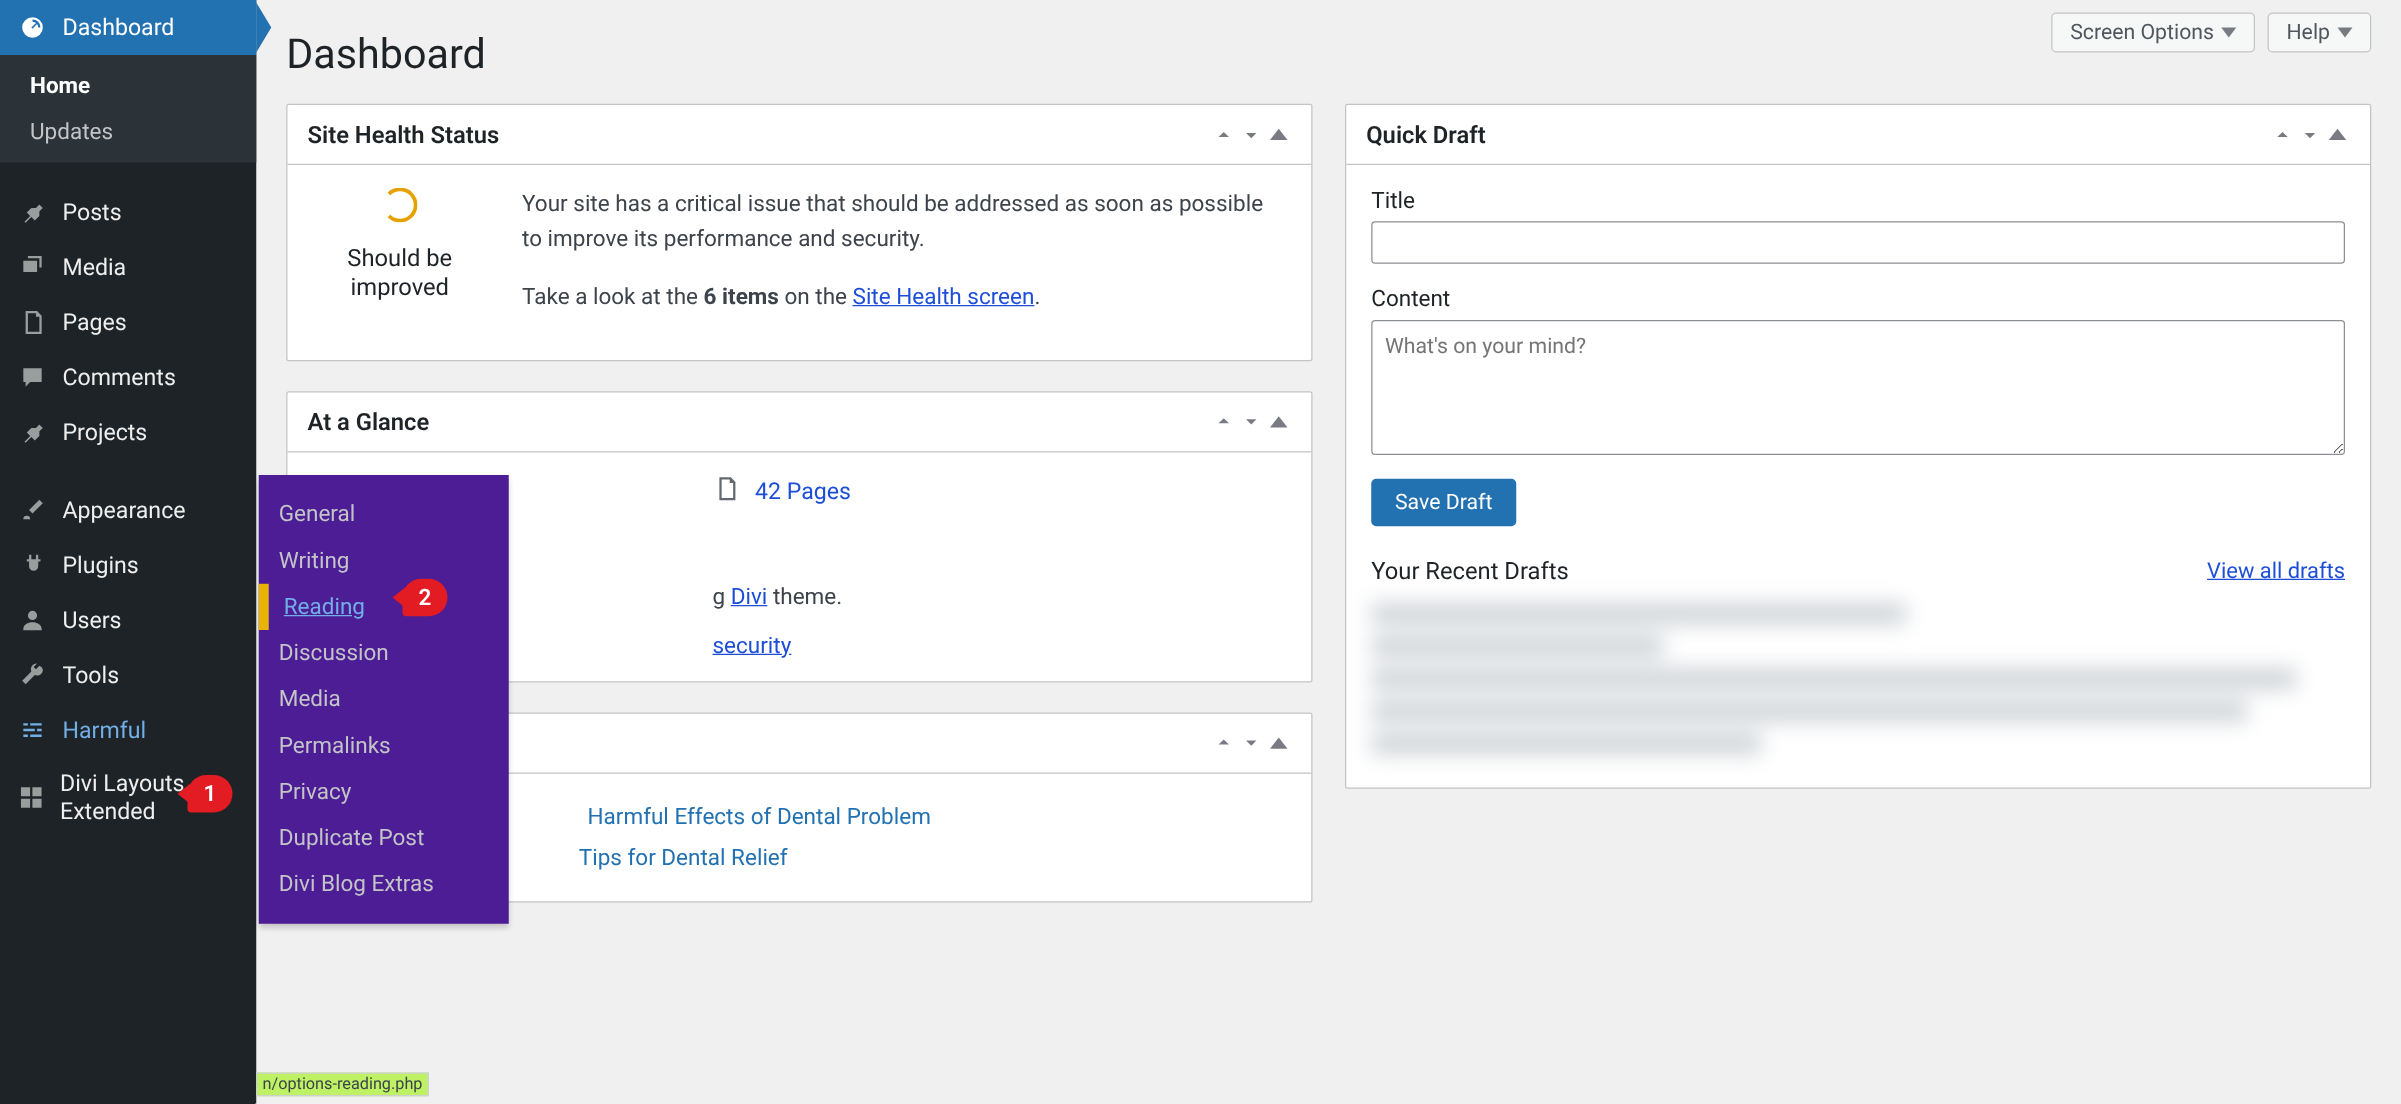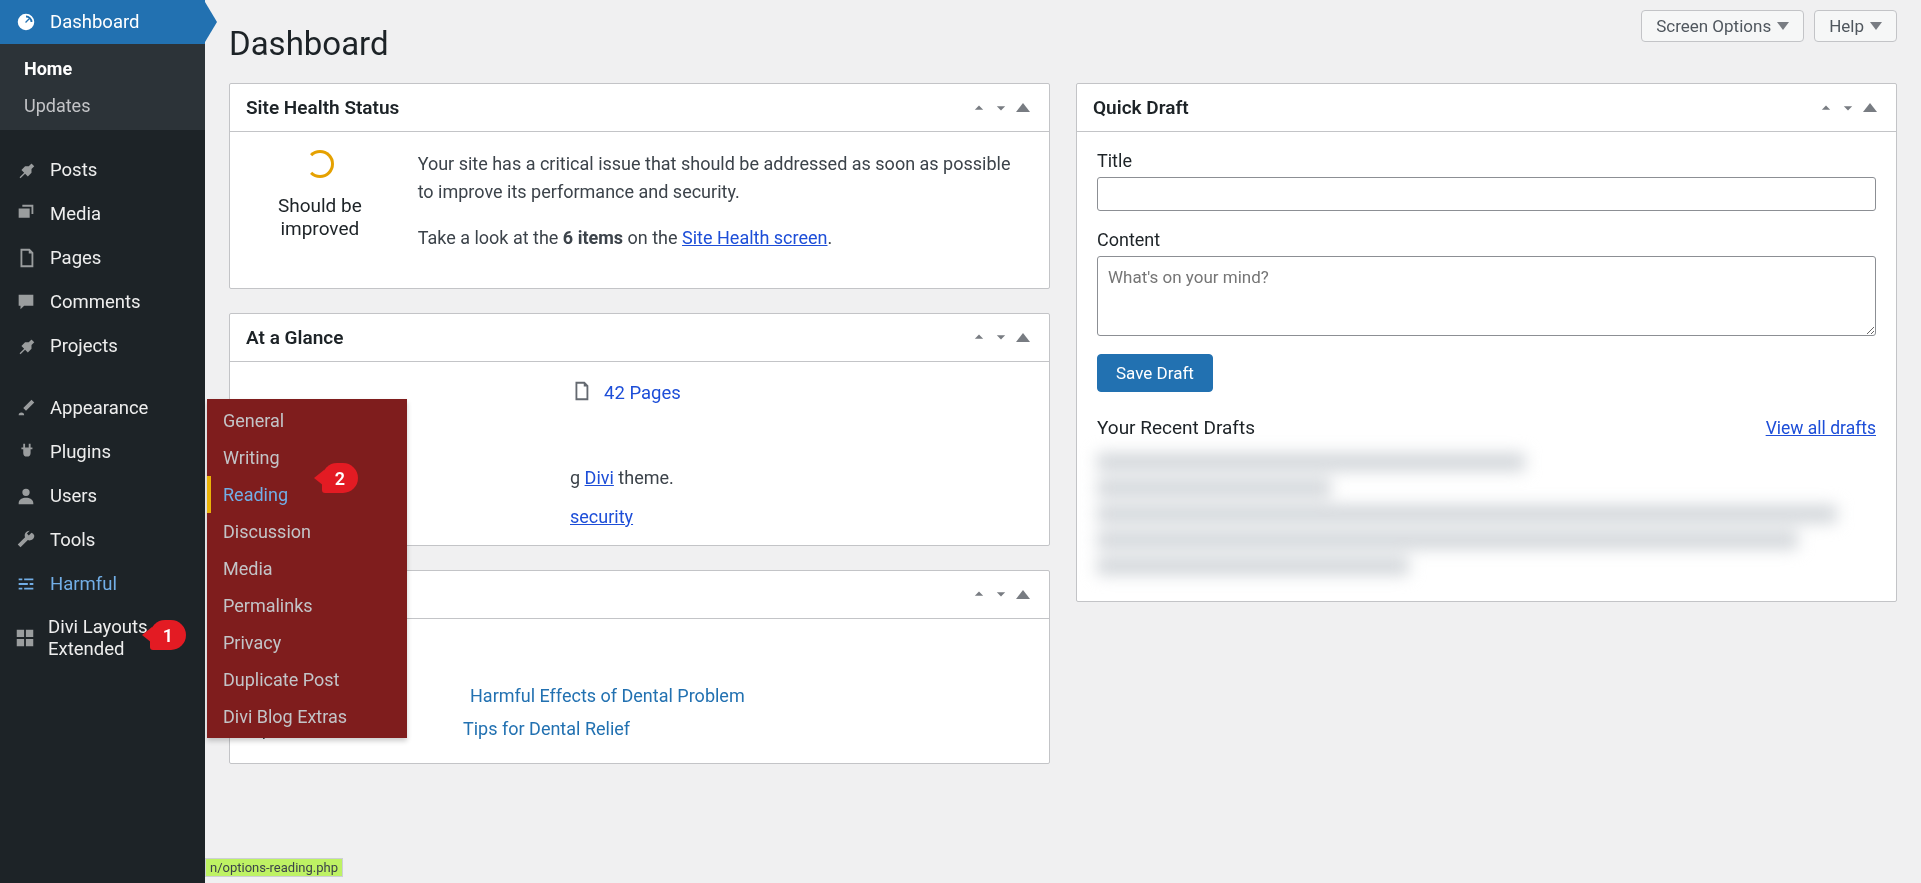--- a/index.html
+++ b/index.html
@@ -13,23 +13,23 @@
 .menu-item.active::after { content: ''; position: absolute; right: -12px; top: 50%; transform: translateY(-50%); border-left: 12px solid #2271b1; border-top: 20px solid transparent; border-bottom: 20px solid transparent; z-index: 3; }
 .menu-item.hovered { color: #72aee6; }
 .menu-icon { width: 24px; height: 24px; margin-right: 12px; display: inline-flex; align-items: center; justify-content: center; opacity: 0.6; }
 .menu-item.active .menu-icon { opacity: 1; }
 .submenu { background: #2c3338; padding: 6px 0; }
 .submenu-item { padding: 8px 14px 8px 24px; color: #c3c4c7; font-size: 18px; cursor: pointer; }
 .submenu-item.current { color: #fff; font-weight: 700; }
 .status-url { position: absolute; bottom: 6px; left: 205px; background: #bef264; color: #3c434a; font-size: 13px; padding: 1px 4px; border: 1px solid #ccd0d4; }
 
 
-.flyout { position: absolute; left: 207px; top: 380px; width: 200px; background: #7f1d1d; box-shadow: 0 3px 5px rgba(0,0,0,.2); z-index: 10; padding: 3px 0; margin-top: 19px; }
+.flyout { position: absolute; left: 207px; top: 380px; width: 200px; background: #4c1d95; box-shadow: 0 3px 5px rgba(0,0,0,.2); z-index: 10; padding: 13px 0; }
 .flyout-item { padding: 8px 16px; color: #c3c4c7; font-size: 18px; cursor: pointer; }
-.flyout-item.highlighted { color: #72aee6; border-left: 4px solid #eab308; padding-left: 12px; }
+.flyout-item.highlighted { color: #72aee6; border-left: 8px solid #eab308; padding-left: 12px; text-decoration: underline; }
 
 
 .callout { position: absolute; background: #e31b23; color: #fff; width: 36px; height: 30px; border-radius: 15px 15px 15px 3px; display: flex; align-items: center; justify-content: center; font-weight: 600; font-size: 18px; z-index: 11; }
 .callout::before { content: ''; position: absolute; left: -8px; top: 50%; transform: translateY(-50%); border-right: 10px solid #e31b23; border-top: 8px solid transparent; border-bottom: 8px solid transparent; }
 
 
 .main { flex: 1; padding: 0 24px 24px 24px; overflow: hidden; position: relative; }
 .top-controls { position: absolute; top: 10px; right: 24px; display: flex; gap: 10px; }
 .screen-btn { border: 1px solid #c3c4c7; background: #f6f7f7; padding: 5px 14px; font-size: 17px; border-radius: 4px; cursor: pointer; display: flex; align-items: center; gap: 6px; color: #50575e; }
 .tri-down { width: 0; height: 0; border-left: 6px solid transparent; border-right: 6px solid transparent; border-top: 8px solid #787c82; }
@@ -56,21 +56,21 @@
 .glance-row { display: flex; align-items: center; gap: 12px; color: #2271b1; font-size: 18.5px; }
 .glance-icon { color: #646970; }
 .theme-line { font-size: 18px; color: #3c434a; }
 
 .activity-row { display: flex; gap: 28px; padding: 6px 0; font-size: 18px; }
 .activity-date { color: #3c434a; width: 185px; }
 .activity-link { color: #2271b1; cursor: pointer; }
 
 .qd-label { font-size: 18px; margin-bottom: 6px; color: #1d2327; }
 .qd-input { width: 100%; border: 1px solid #8c8f94; padding: 6px 10px; font-size: 17px; border-radius: 3px; margin-bottom: 18px; }
-.qd-textarea { width: 100%; border: 1px solid #8c8f94; padding: 10px; font-size: 17px; border-radius: 3px; height: 80px; resize: vertical; margin-bottom: 14px; }
+.qd-textarea { width: 100%; border: 1px solid #8c8f94; padding: 10px; font-size: 17px; border-radius: 3px; height: 108px; resize: vertical; margin-bottom: 14px; }
 .btn-primary { background: #2271b1; color: #fff; border: 1px solid #2271b1; padding: 8px 18px; font-size: 17px; border-radius: 4px; cursor: pointer; }
 .drafts-head { display: flex; justify-content: space-between; align-items: center; margin-top: 24px; font-size: 19px; }
 .drafts-head .link { font-size: 17.5px; }
 .blurred { margin-top: 14px; filter: blur(8px); color: #646970; }
 .blurred .br { height: 18px; background: #d2d6da; margin: 8px 0; border-radius: 3px; }
 
 svg { width: 22px; height: 22px; fill: currentColor; }
 </style>
 </head>
 <body>
@@ -298,21 +298,21 @@
                   <svg viewBox="0 0 24 24">
                     <path d="M7 10l5 5 5-5z"></path>
                   </svg>
                 </span>
               <span class="chev">
                   <span class="tri-up-sm"></span>
                 </span>
             </div>
           </div>
           <div class="pb-body" style="padding-left:20px;">
-            <div class="activity-row" style="padding-left:220px;margin-top:42px;">
+            <div class="activity-row" style="padding-left:220px;">
               <span class="activity-link">Harmful Effects of Dental Problem</span>
             </div>
             <div class="activity-row">
               <span class="activity-date">Apr 26th, 8:37 am</span>
               <span class="activity-link">Tips for Dental Relief</span>
             </div>
           </div>
         </div>
       </div>
 

